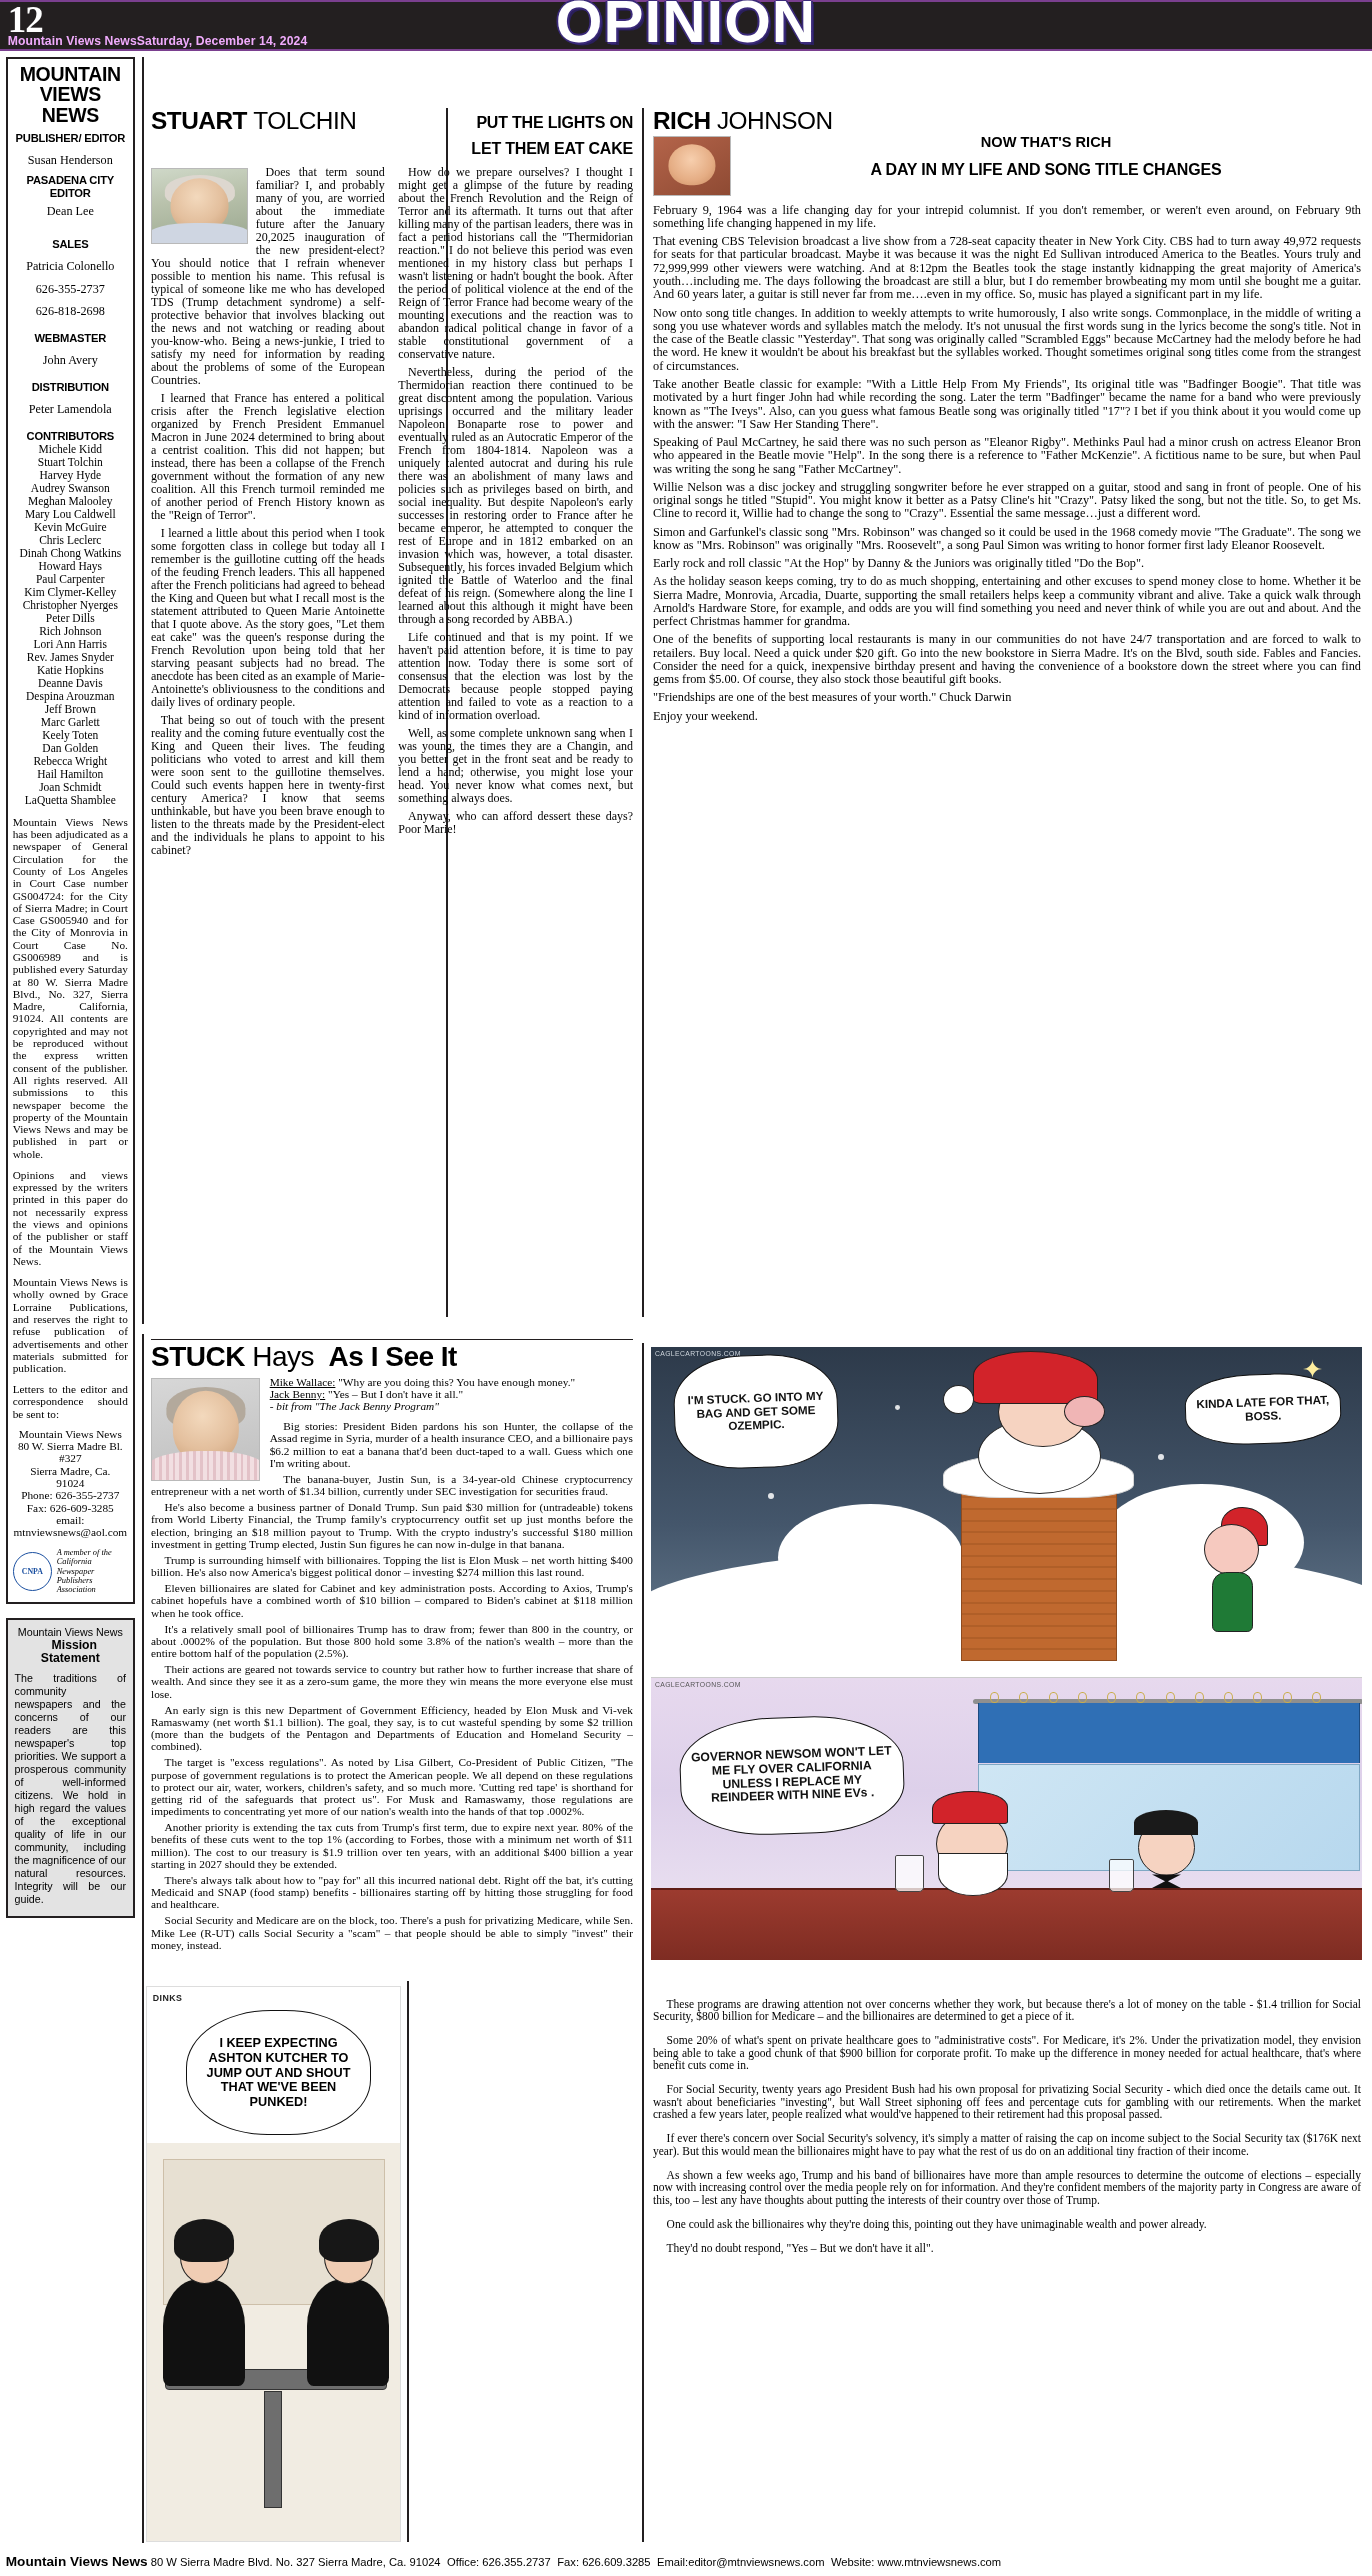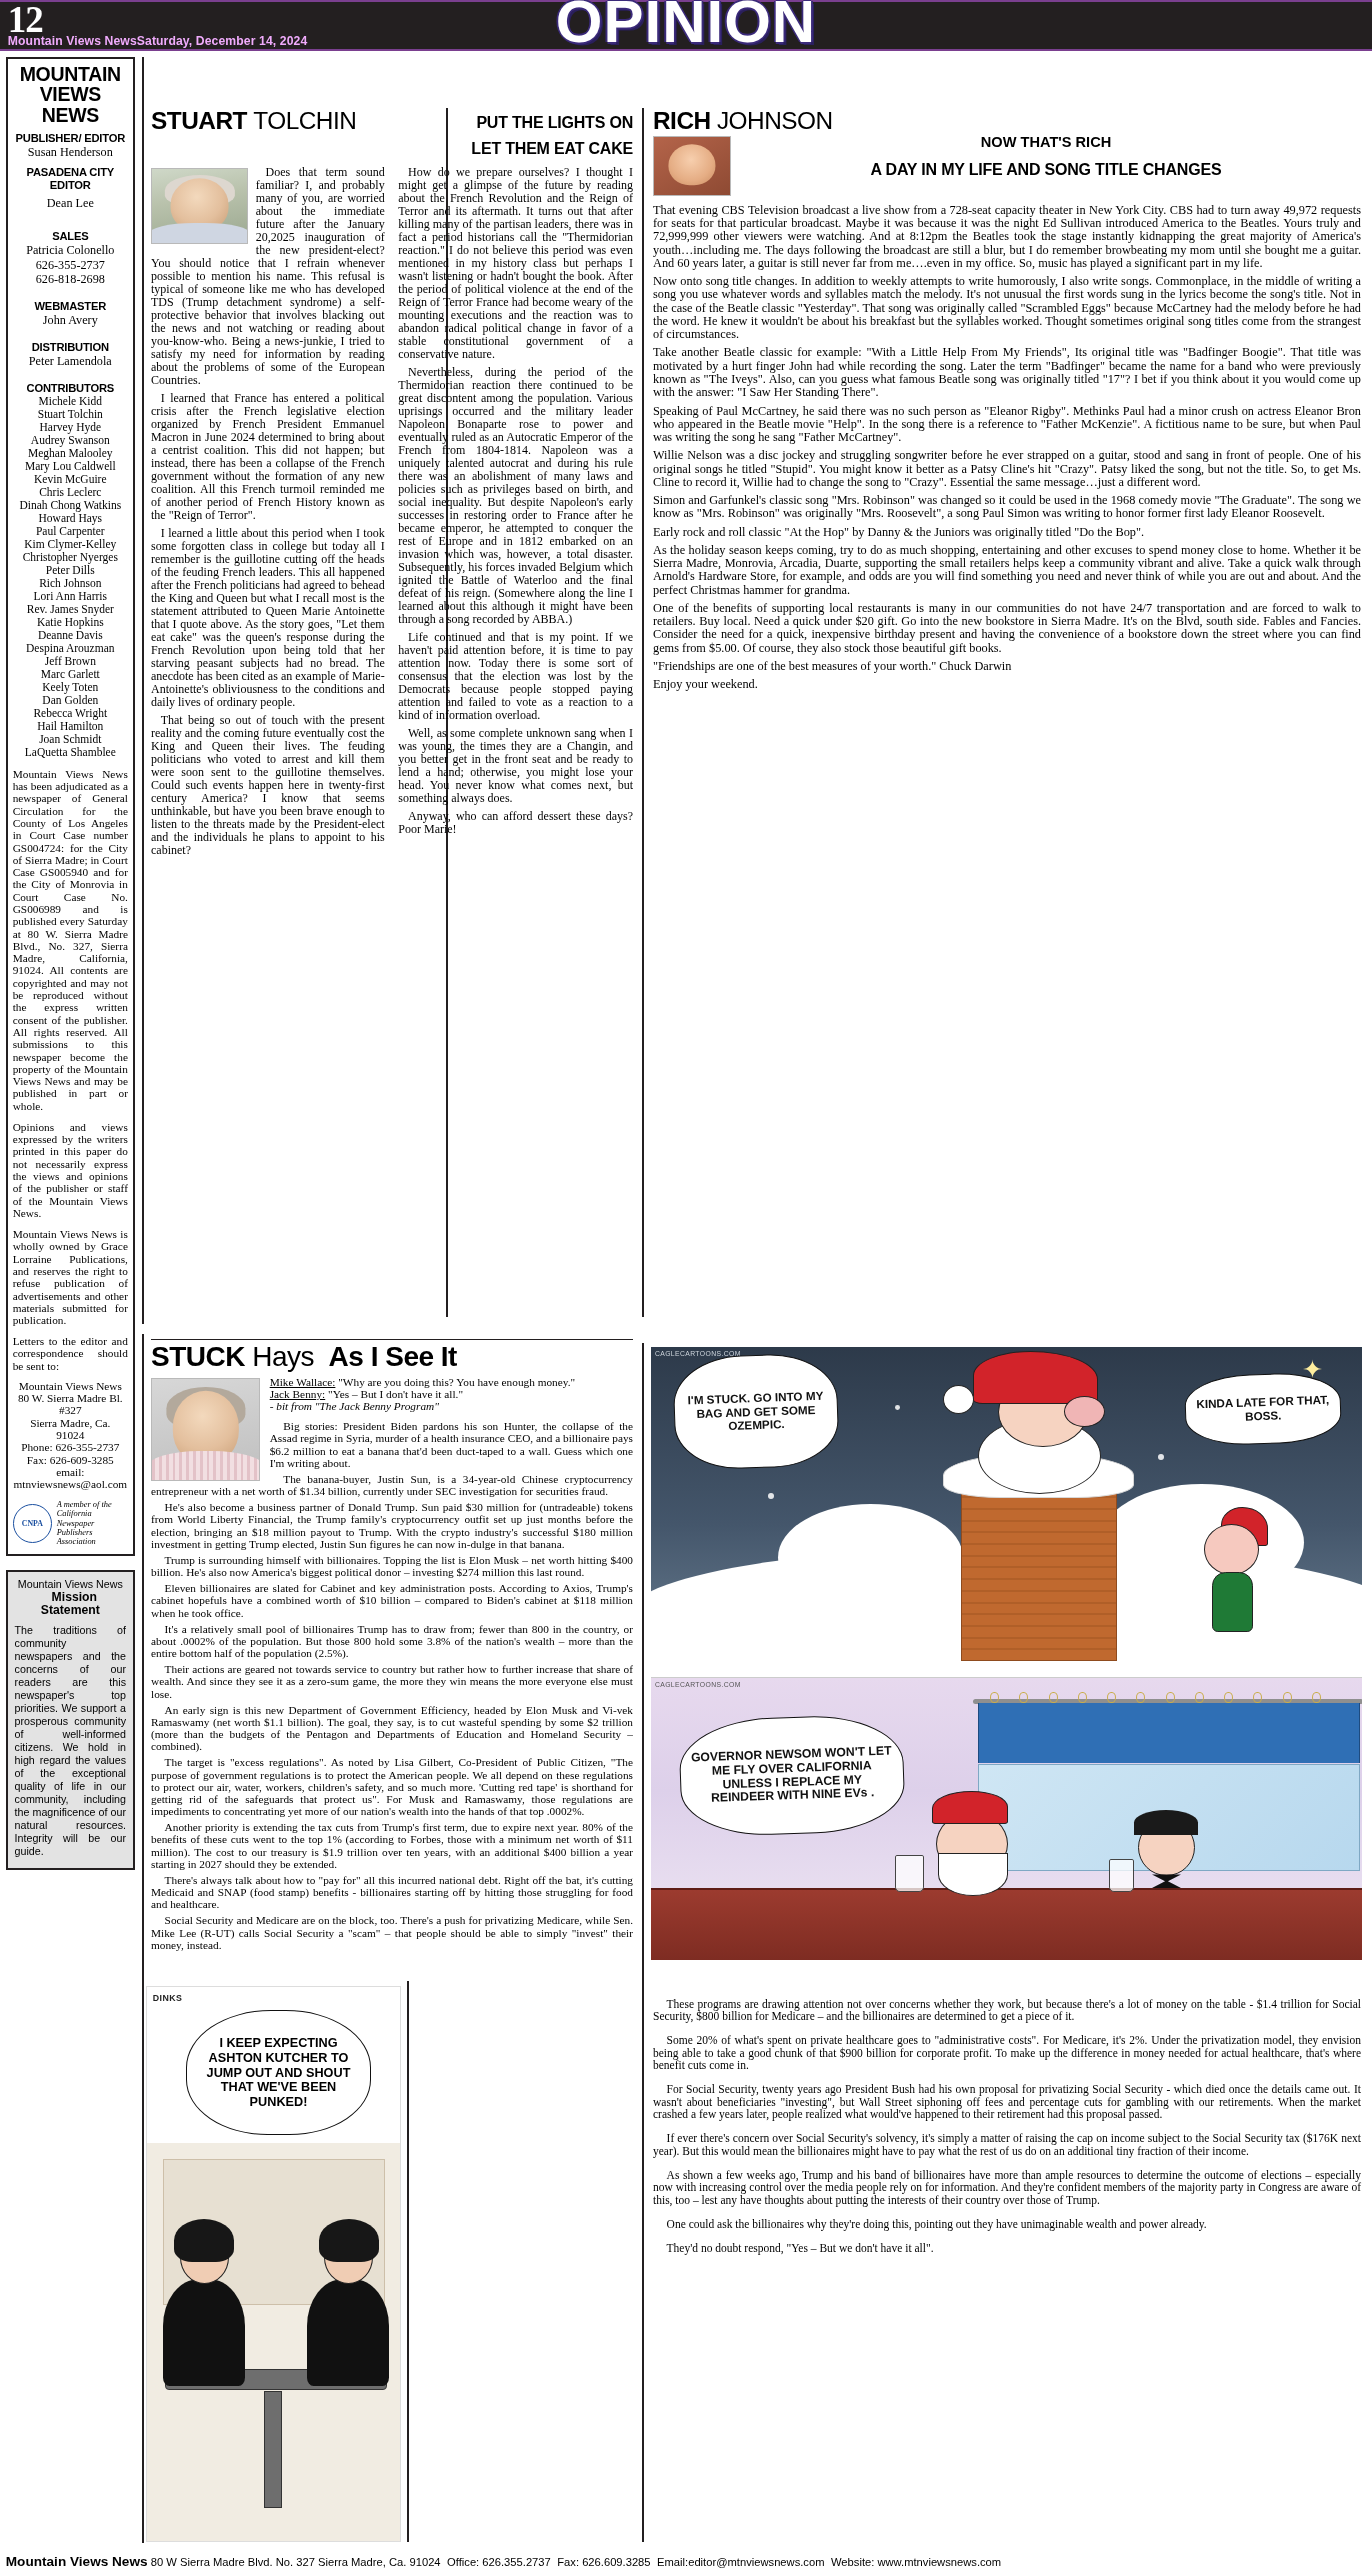--- a/index.html
+++ b/index.html
@@ -70,21 +70,21 @@
   .mh-head {
     text-align:center;
     font-family:"Liberation Sans", sans-serif;
     font-weight:bold; font-size:11.2px; line-height:12.7px;
     margin-top:6.8px; letter-spacing:-0.2px;
   }
   .mh-name {
     text-align:center;
     font-family:"Liberation Serif", serif;
     font-size:12.2px; line-height:13.6px;
-    margin-top:1px;
+    margin-top:9px;
   }
   .mh-list {
     text-align:center;
     font-family:"Liberation Serif", serif;
     font-size:11.5px; line-height:13px;
   }
   .rail-para {
     font-family:"Liberation Serif", serif;
     font-size:11.3px; line-height:12.3px;
     text-align:justify;
@@ -449,20 +449,21 @@
     <div style="display:flex; align-items:flex-start;">
       <div class="portrait" style="width:78px; height:60px; margin-top:1.9px; background:linear-gradient(150deg,#b4644a 0%,#8e4a33 100%);">
         <div class="face" style="background:radial-gradient(circle at 48% 38%, #f7cfae 0%, #e5ad84 60%, #c98a60 100%);"></div>
       </div>
       <div style="flex:1; text-align:center;">
         <div class="hl2">NOW THAT'S RICH</div>
         <div class="hl" style="margin-top:9.7px">A DAY IN MY LIFE AND SONG TITLE CHANGES</div>
       </div>
     </div>
     <div class="body-txt" id="johnson-body" style="margin-top:7.8px; font-size:12.3px; line-height:13.3px;">
+        <p style="text-indent: 0px;">February 9, 1964 was a life changing day for your intrepid columnist. If you don't remember, or weren't even around, on February 9th something life changing happened in my life.</p>
         <p style="text-indent: 0px;">That evening CBS Television broadcast a live show from a 728-seat capacity theater in New York City. CBS had to turn away 49,972 requests for seats for that particular broadcast. Maybe it was because it was the night Ed Sullivan introduced America to the Beatles. Yours truly and 72,999,999 other viewers were watching. And at 8:12pm the Beatles took the stage instantly kidnapping the great majority of America's youth…including me. The days following the broadcast are still a blur, but I do remember browbeating my mom until she bought me a guitar. And 60 years later, a guitar is still never far from me….even in my office. So, music has played a significant part in my life.</p>
         <p style="text-indent: 0px;">Now onto song title changes. In addition to weekly attempts to write humorously, I also write songs. Commonplace, in the middle of writing a song you use whatever words and syllables match the melody. It's not unusual the first words sung in the lyrics become the song's title. Not in the case of the Beatle classic "Yesterday". That song was originally called "Scrambled Eggs" because McCartney had the melody before he had the word. He knew it wouldn't be about his breakfast but the syllables worked. Thought sometimes original song titles come from the strangest of circumstances.</p>
         <p style="text-indent: 0px;">Take another Beatle classic for example: "With a Little Help From My Friends", Its original title was "Badfinger Boogie". That title was motivated by a hurt finger John had while recording the song. Later the term "Badfinger" became the name for a band who were previously known as "The Iveys".  Also, can you guess what famous Beatle song was originally titled "17"? I bet if you think about it you would come up with the answer: "I Saw Her Standing There".</p>
         <p style="text-indent: 0px;">Speaking of Paul McCartney, he said there was no such person as "Eleanor Rigby". Methinks Paul had a minor crush on actress Eleanor Bron who appeared in the Beatle movie "Help". In the song there is a reference to "Father McKenzie". A fictitious name to be sure, but when Paul was writing the song he sang "Father McCartney".</p>
         <p style="text-indent: 0px;">Willie Nelson was a disc jockey and struggling songwriter before he ever strapped on a guitar, stood and sang in front of people. One of his original songs he titled "Stupid". You might know it better as a Patsy Cline's hit "Crazy". Patsy liked the song, but not the title. So, to get Ms. Cline to record it, Willie had to change the song to "Crazy". Essential the same message…just a different word.</p>
         <p style="text-indent: 0px;">Simon and Garfunkel's classic song "Mrs. Robinson" was changed so it could be used in the 1968 comedy movie "The Graduate". The song we know as "Mrs. Robinson" was originally "Mrs. Roosevelt", a song Paul Simon was writing to honor former first lady Eleanor Roosevelt.</p>
         <p style="text-indent: 0px;">Early rock and roll classic "At the Hop" by Danny &amp; the Juniors was originally titled "Do the Bop".</p>
         <p style="text-indent: 0px;">As the holiday season keeps coming, try to do as much shopping, entertaining and other excuses to spend money close to home. Whether it be Sierra Madre, Monrovia, Arcadia, Duarte, supporting the small retailers helps keep a community vibrant and alive. Take a quick walk through Arnold's Hardware Store, for example, and odds are you will find something you need and never think of while you are out and about. And the perfect Christmas hammer for grandma.</p>
         <p style="text-indent: 0px;">One of the benefits of supporting local restaurants is many in our communities do not have 24/7 transportation and are forced to walk to retailers. Buy local. Need a quick under $20 gift. Go into the new bookstore in Sierra Madre. It's on the Blvd, south side. Fables and Fancies. Consider the need for a quick, inexpensive birthday present and having the convenience of a bookstore down the street where you can find gems from $5.00. Of course, they also stock those beautiful gift books.</p>
         <p style="text-indent: 0px;">"Friendships are one of the best measures of your worth." Chuck Darwin</p>

